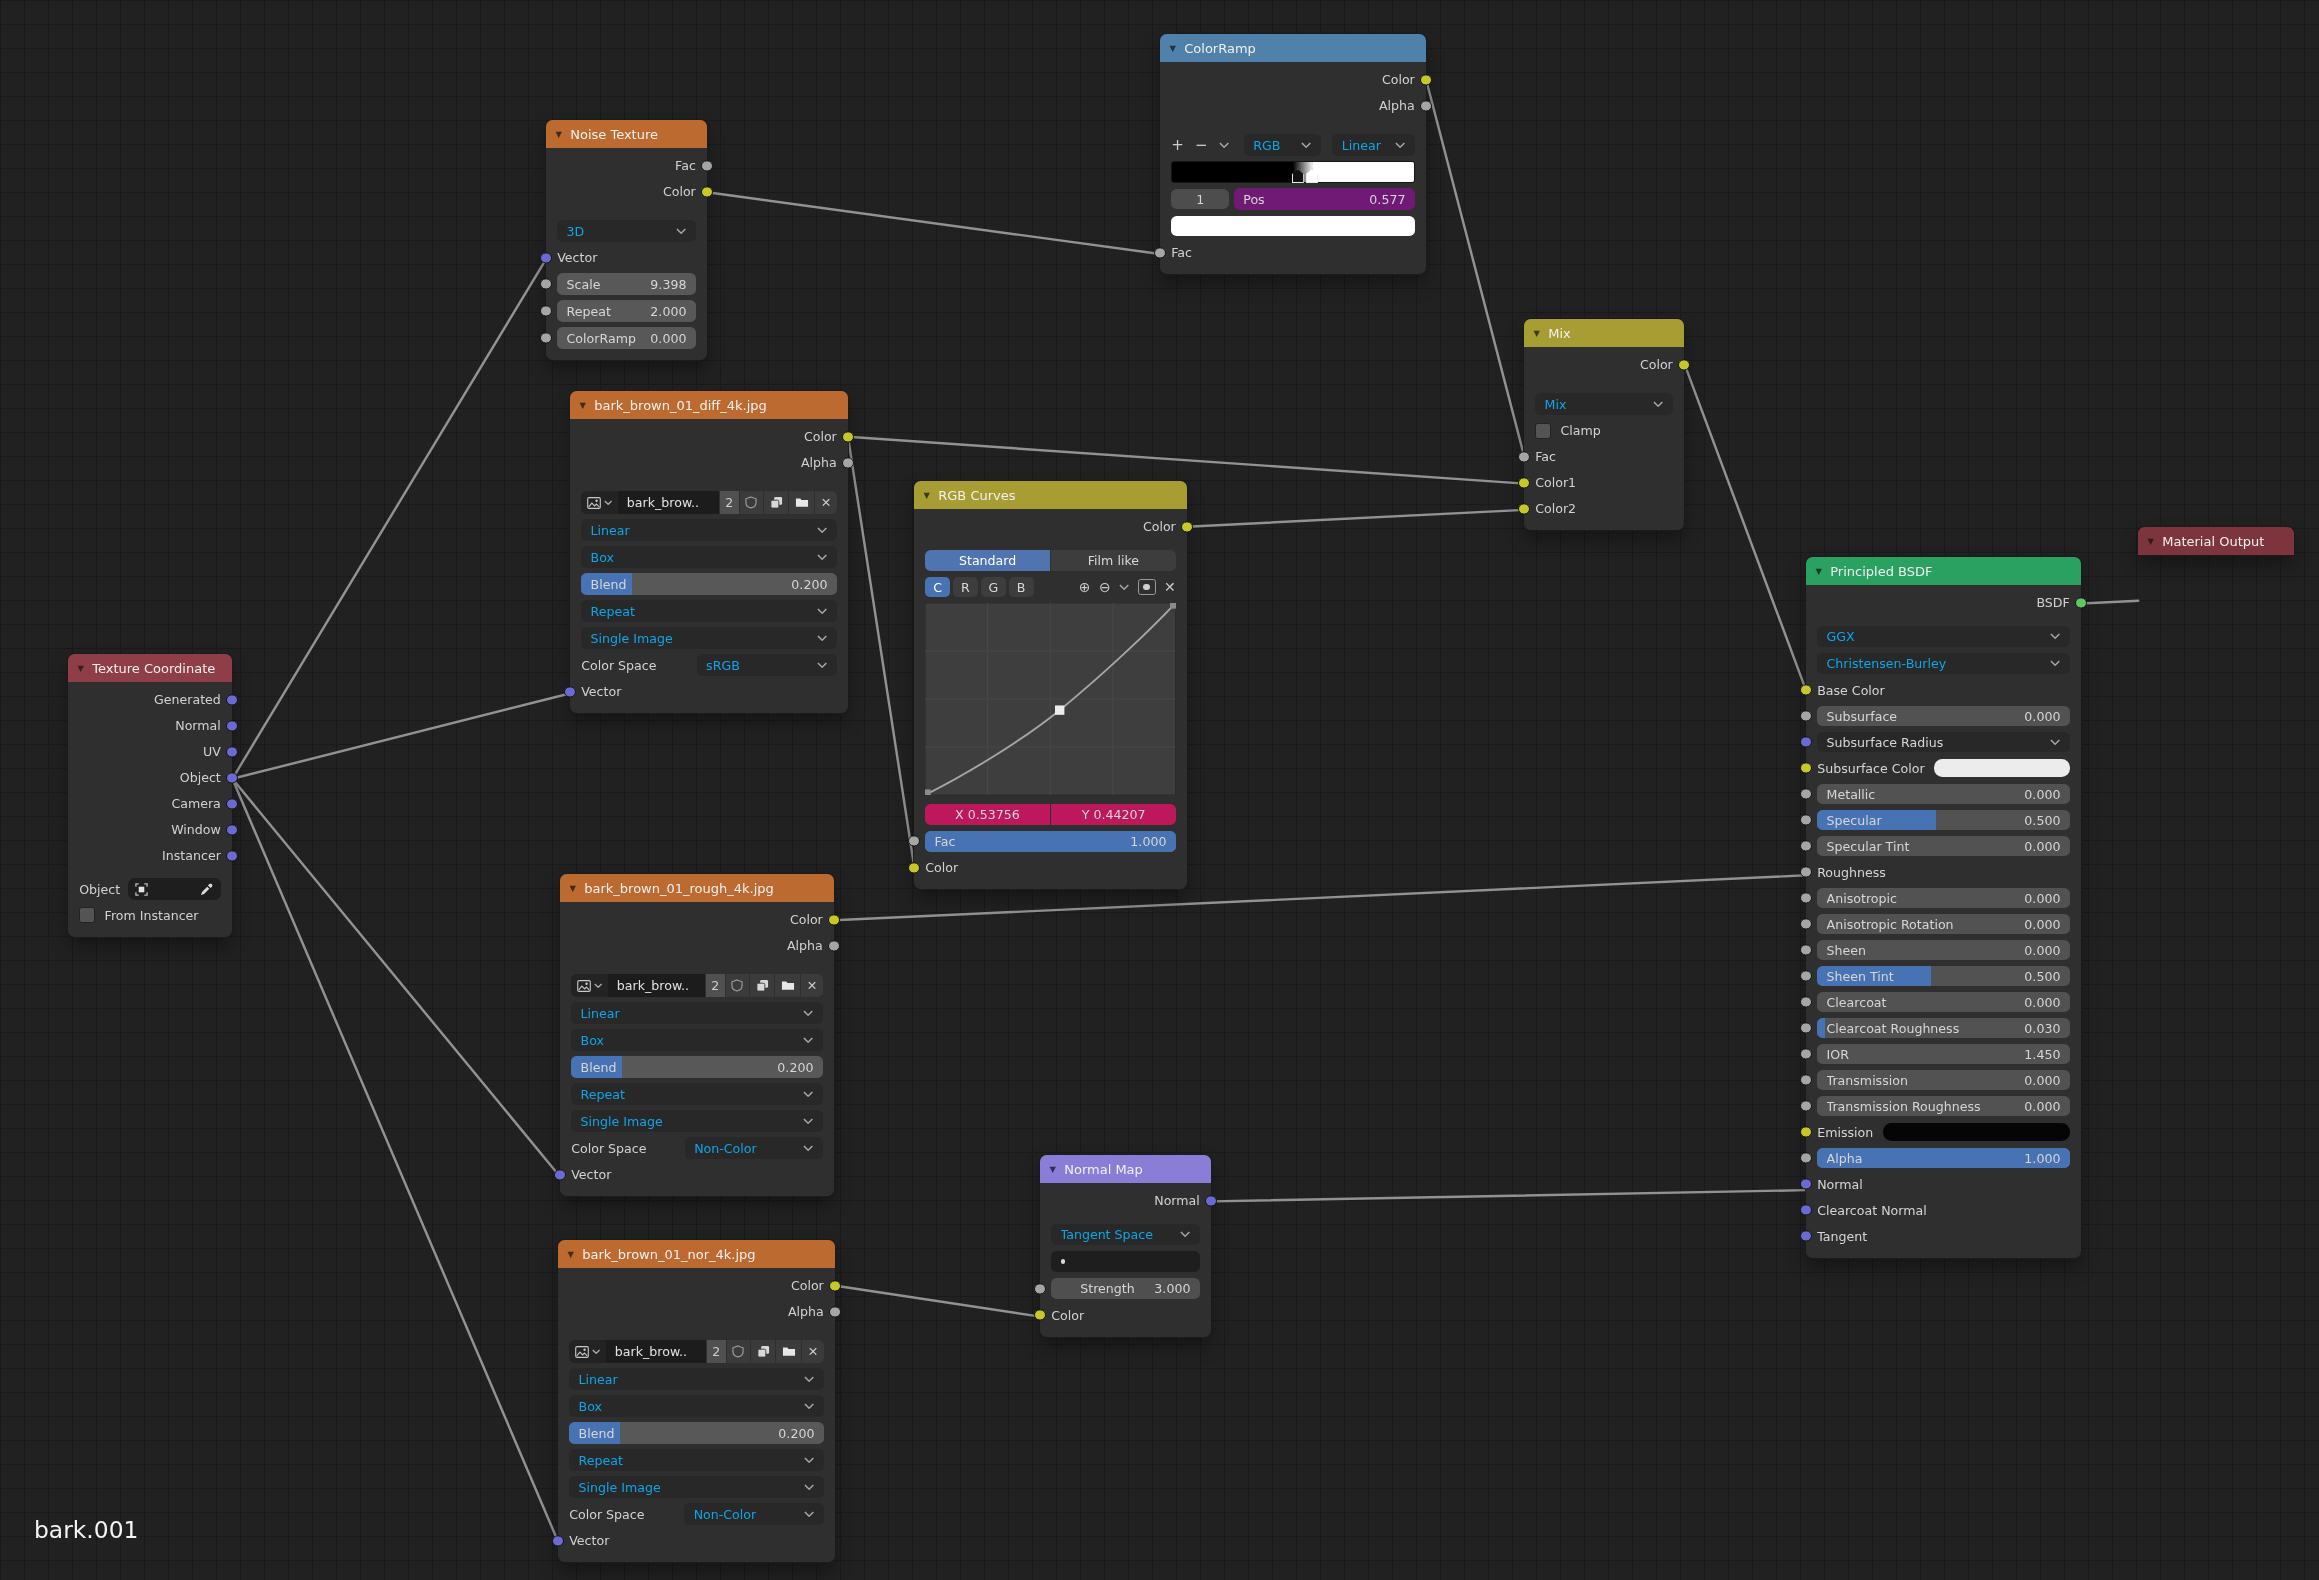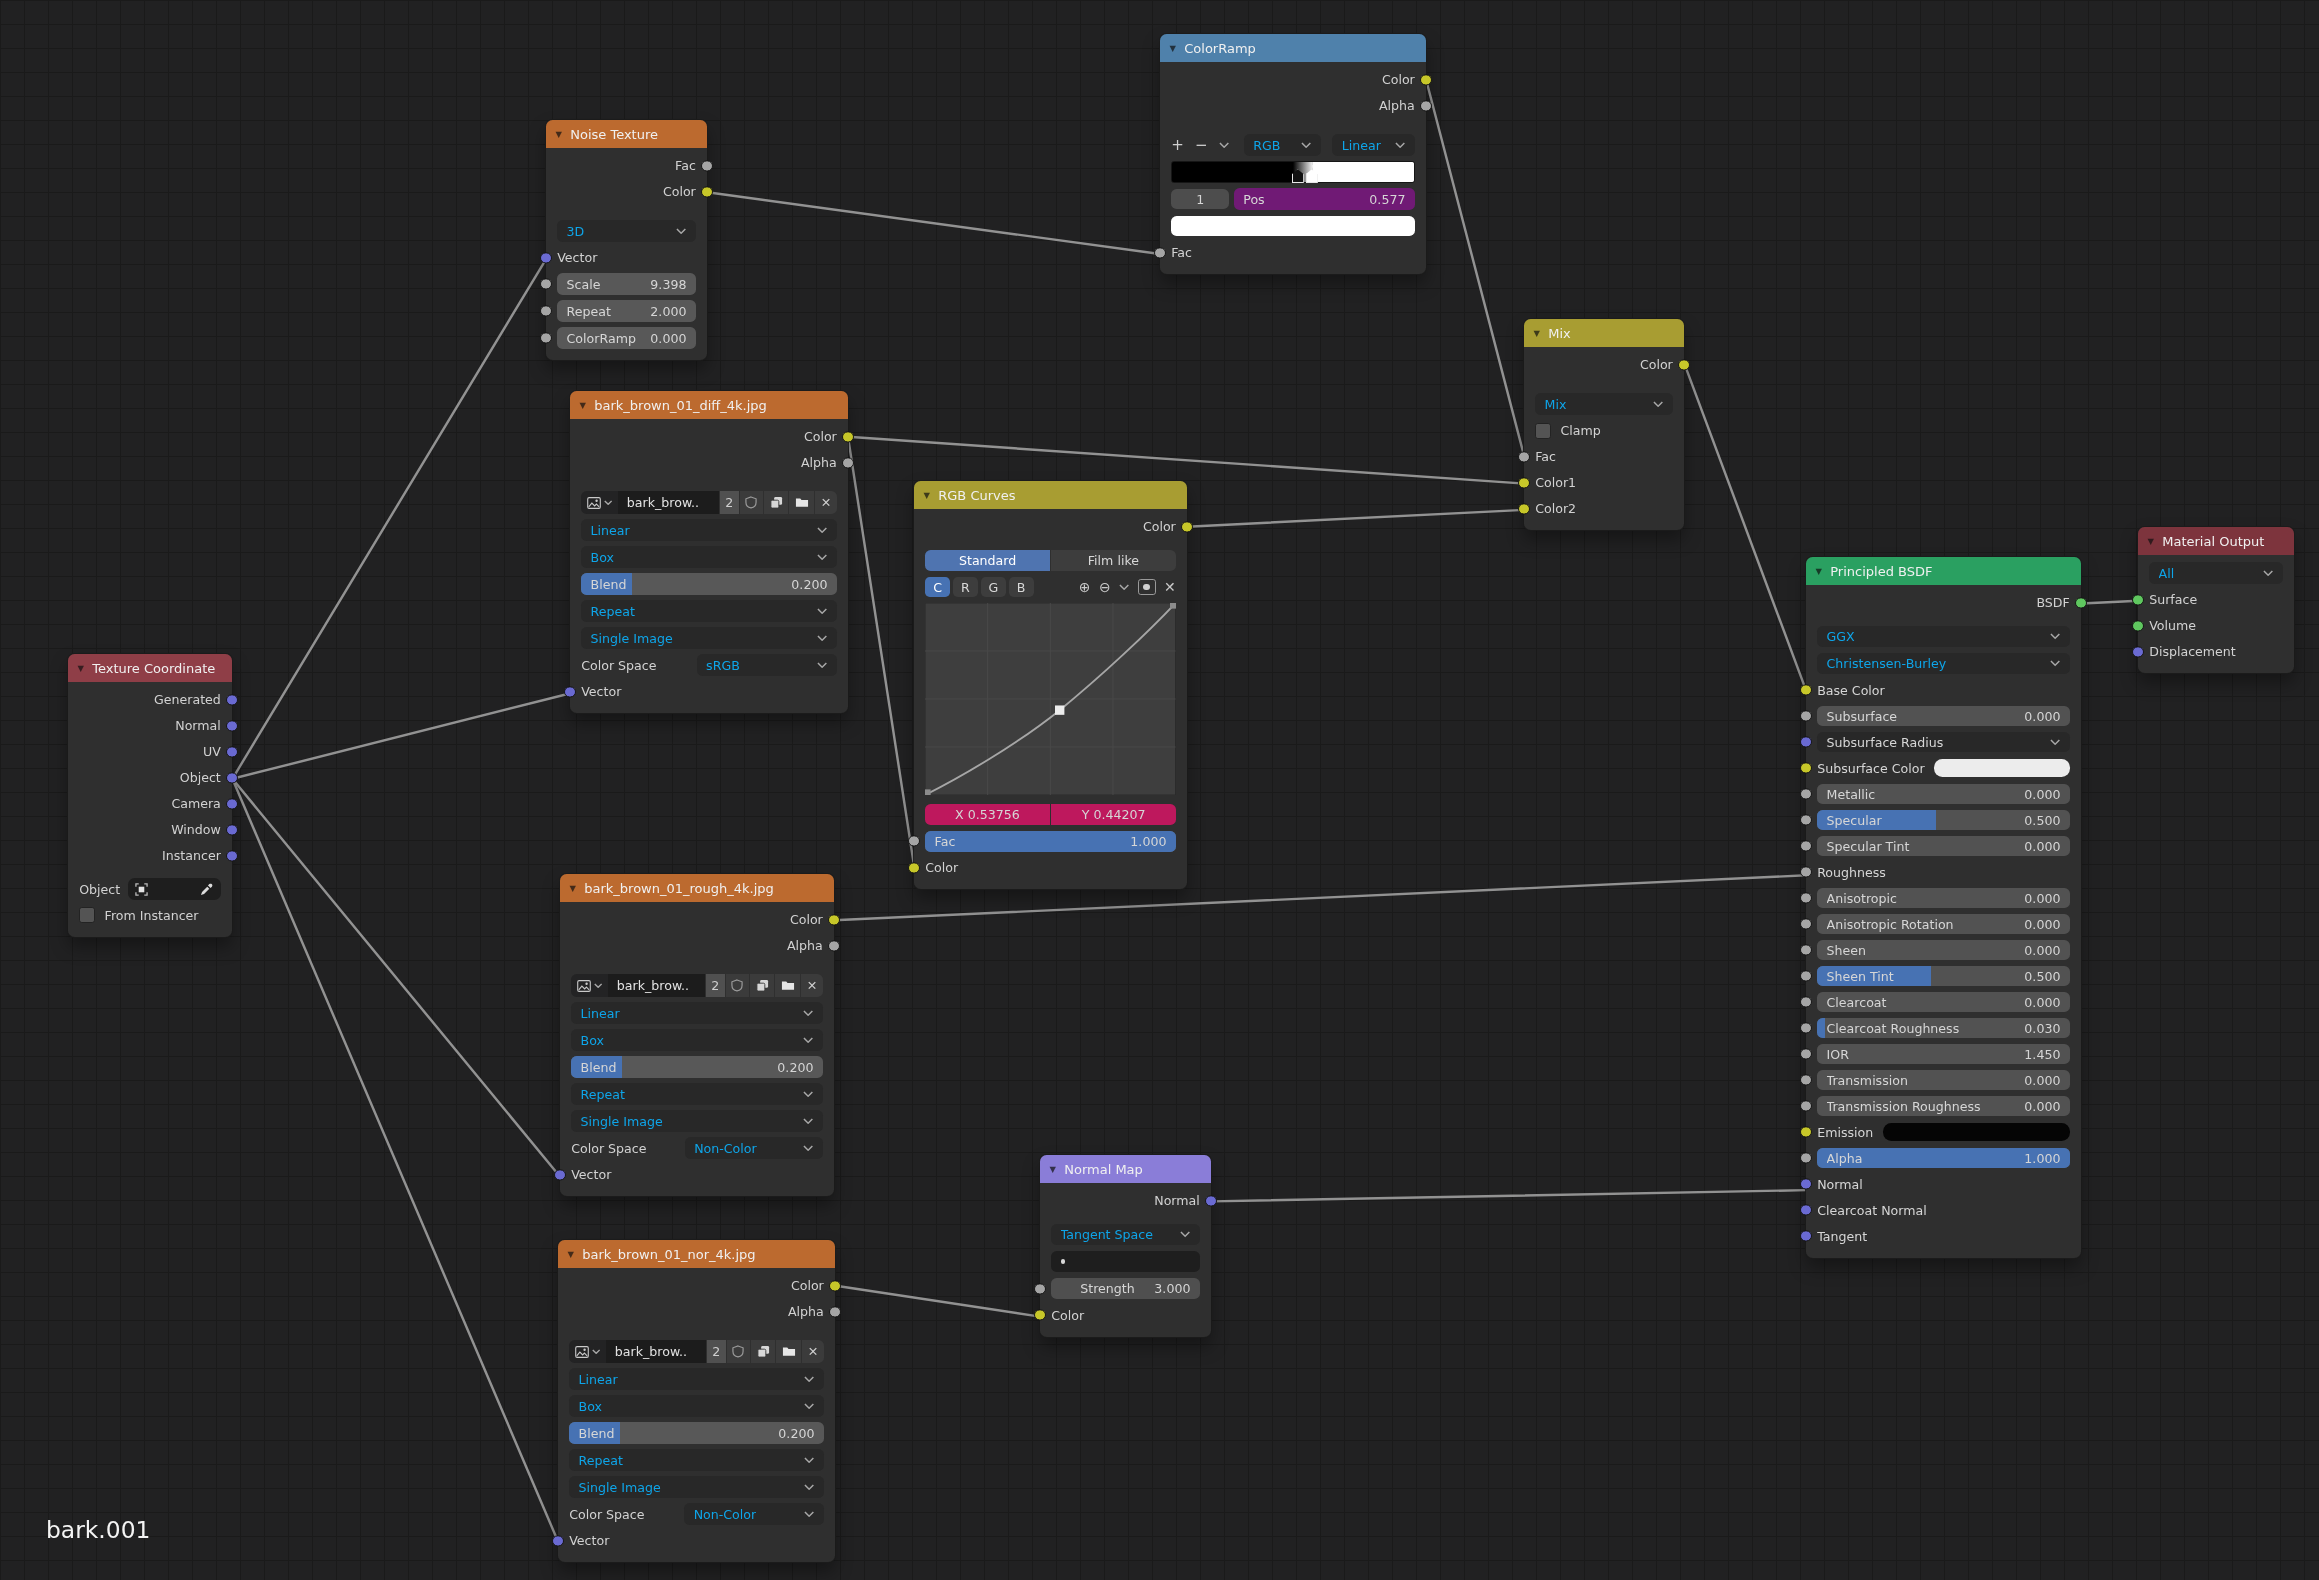--- a/index.html
+++ b/index.html
@@ -121,21 +121,21 @@
   .pwidget[data-w="swatch"]{background:transparent;padding:0;overflow:visible}
   .pwidget[data-w="swatch"] .sl{flex:0 0 auto}
   .pwidget[data-w="swatch"] .swb{display:block}
 
   .objfield{flex:1;height:22.5px;background:#1e1e1e;border-radius:6.6px;display:flex;
     align-items:center;padding:0 7.5px;gap:5.6px}
   .uvfield{flex:1;height:21.5px;background:#1e1e1e;border-radius:5.6px;display:flex;
     align-items:center;padding:0 9.4px;color:#cfcfcf}
   .uvdot{width:4.7px;height:4.7px;border-radius:50%;background:#d8d8d8}
 
-  #graph-label{position:absolute;left:46px;top:1516px;z-index:2;
+  #graph-label{position:absolute;left:34px;top:1516px;z-index:2;
     font-size:23.4px;color:#f4f4f4}
   svg.icon{display:block}
 </style>
 </head>
 <body>
 
 <div id="canvas">
 <svg id="wires" width="2320" height="1581" viewBox="0 0 2476 1687">
       <path d="M248,831 L583,276"></path>
       <path d="M248,831 L608,740"></path>
@@ -1045,44 +1045,17 @@
         </div>
       </div>
   </div>
 </div>
 
 <div class="node" style="left:2138px;top:527px;width:156px">
   <div class="hd hd-darkred">
     <span class="tri">▼</span>
     <span>Material Output</span>
   </div>
-  <div class="body">
-    <div class="row h29">
-      <div class="dd">
-        <span>All</span>
-        <svg class="chev icon" width="10.3" height="6.6" viewBox="0 0 11 7">
-              <path d="M1 1l4.5 4.5L10 1" stroke="#a8a8a8" stroke-width="1.6" fill="none"></path>
-            </svg>
-      </div>
-    </div>
-    <div>
-
-        <div class="row">
-          <span class="sock left" data-sc="shader"></span>
-          <span class="lbl">Surface</span>
-        </div>
-
-        <div class="row">
-          <span class="sock left" data-sc="shader"></span>
-          <span class="lbl">Volume</span>
-        </div>
-
-        <div class="row">
-          <span class="sock left" data-sc="vector"></span>
-          <span class="lbl">Displacement</span>
-        </div>
-      </div>
-  </div>
 </div>
 
 <div id="graph-label">bark.001</div>
 </div>
 
 
 </body></html>

